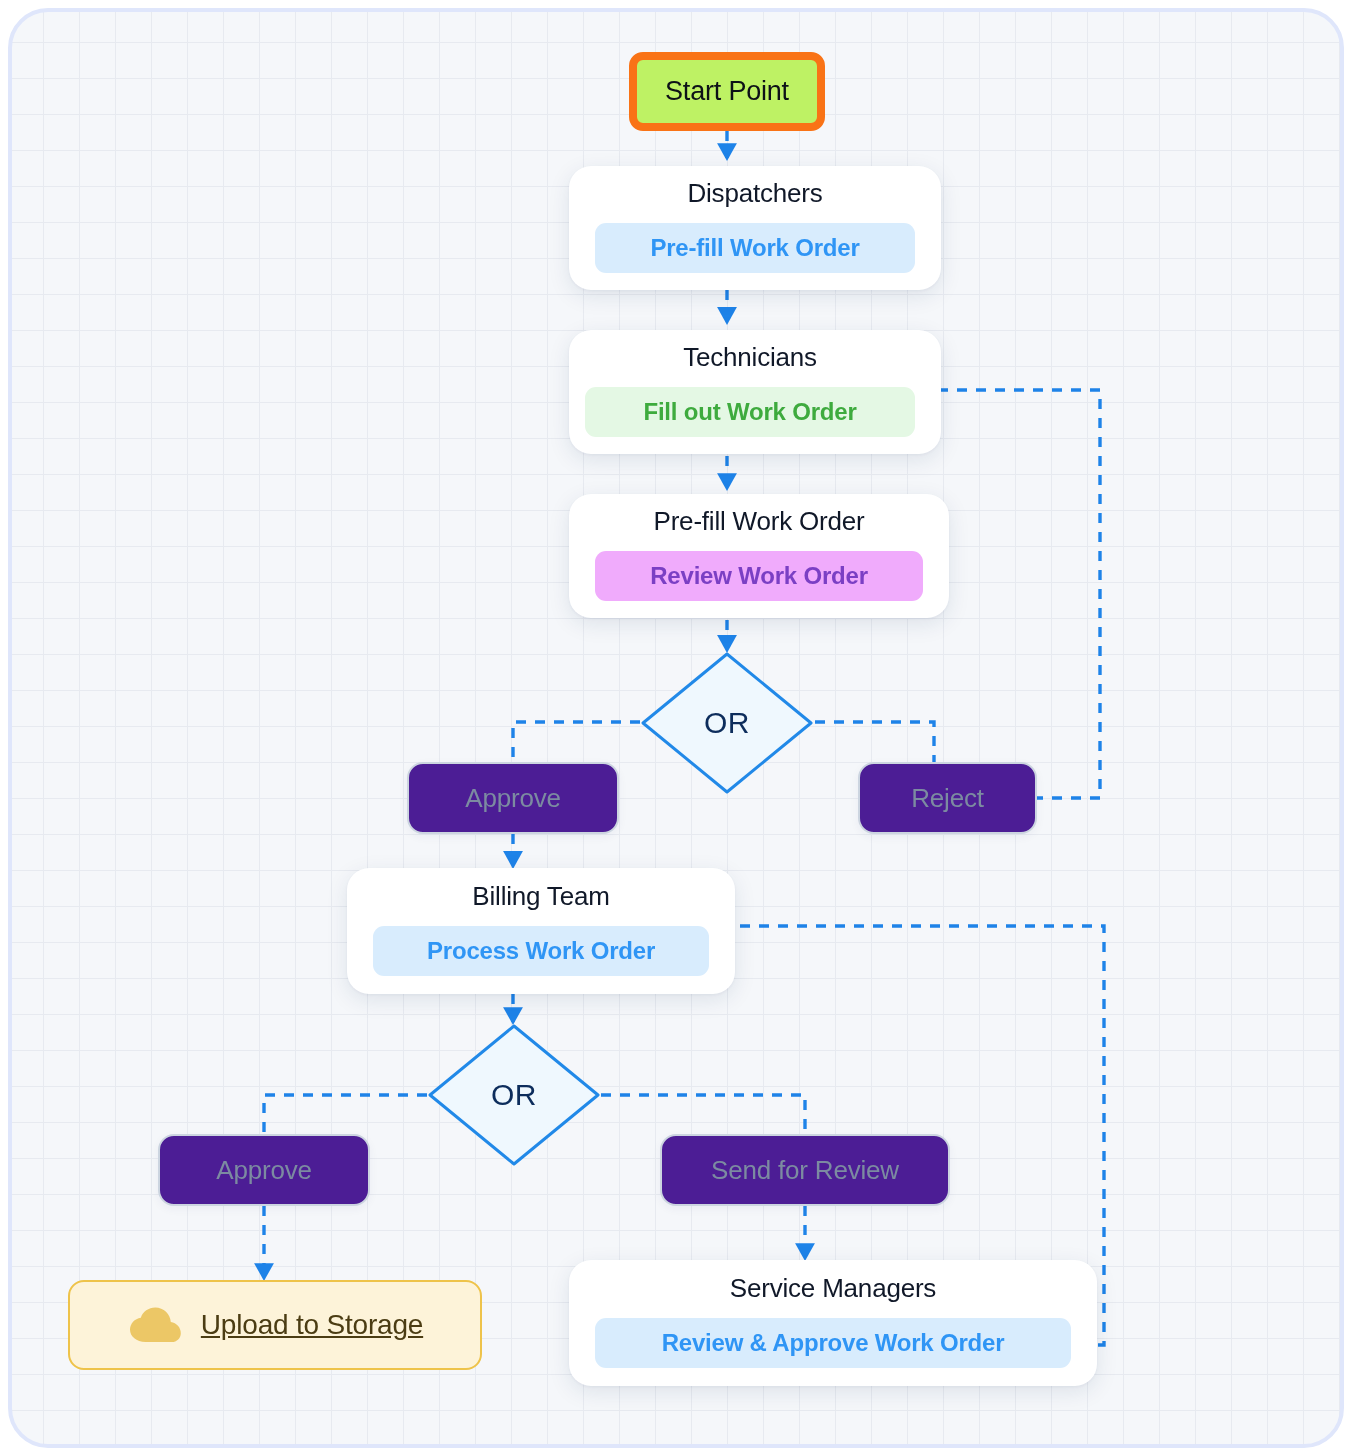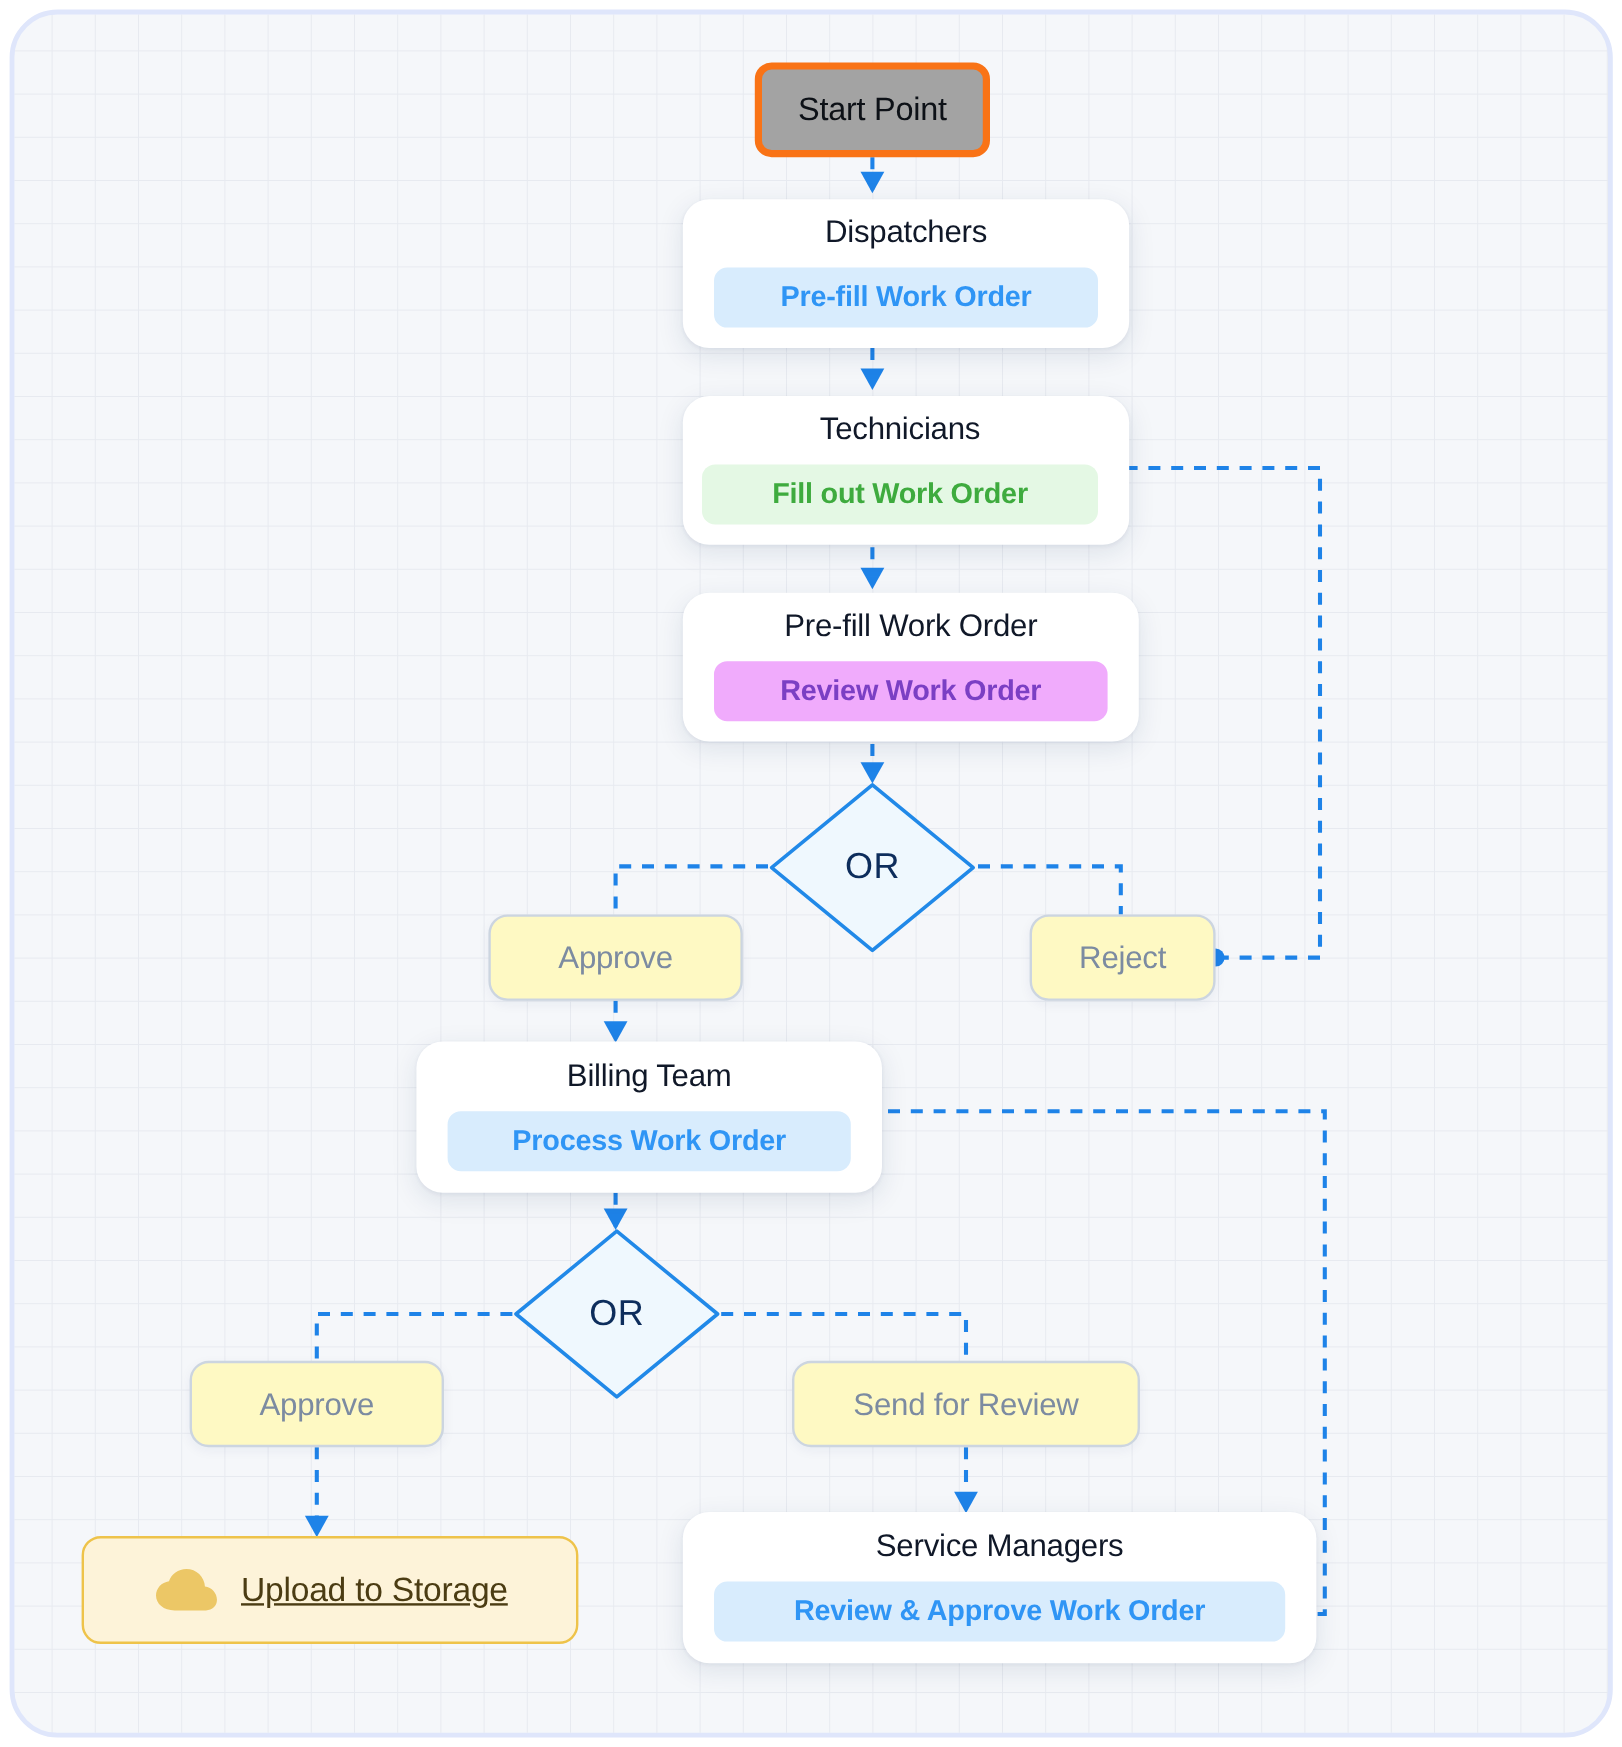--- a/index.html
+++ b/index.html
@@ -76,22 +76,22 @@
     width: 100%;
     box-sizing: border-box;
     text-align: center;
   }
   .badge-blue  { background: #d8ecfd; color: #2f95f5; }
   .badge-green { background: #e4f8e4; color: #3eab3e; }
   .badge-purple{ background: #f0abfc; color: #7b3fc4; }
 
   
   .terminal-start {
-    background: #a3a3a3;
-    border: 6px solid #f97316;
+    background: #bef264;
+    border: 8px solid #f97316;
     border-radius: 14px;
     display: flex;
     align-items: center;
     justify-content: center;
     font-size: 27px;
     color: #0d1117;
     letter-spacing: -0.2px;
   }
 
   
@@ -119,21 +119,21 @@
   .gateway svg { position: absolute; left: 0; top: 0; }
   .gateway span {
     position: relative;
     font-size: 30px;
     color: #0d2d5c;
     letter-spacing: 0.4px;
   }
 
   
   .pill {
-    background: #fef9c3;
+    background: #4c1d95;
     border: 2px solid #ccd5e0;
     border-radius: 16px;
     display: flex;
     align-items: center;
     justify-content: center;
     font-size: 26px;
     color: #7c8ba1;
     letter-spacing: -0.2px;
     box-shadow: 0 3px 10px rgba(24,48,90,0.05);
     white-space: nowrap;
@@ -207,21 +207,21 @@
   <svg width="176" height="146" viewBox="0 0 176 146">
     <path d="M 88 4 L 172 73 L 88 142 L 4 73 Z" fill="#eff8fe" stroke="#2189e8" stroke-width="3" stroke-linejoin="round"></path>
   </svg>
   <span>OR</span>
 </div>
 
 <div class="node pill" style="left:407px; top:762px; width:212px; height:72px;">
   <span>Approve</span>
 </div>
 
-<div class="node pill" style="left:858px; top:762px; width:155px; height:72px;">
+<div class="node pill" style="left:858px; top:762px; width:179px; height:72px;">
   <span>Reject</span>
 </div>
 
 <div class="node card" style="left:319px; top:868px; width:388px; height:126px;">
   <div class="card-title">Billing Team</div>
   <div class="badge badge-blue">Process Work Order</div>
 </div>
 
 <div class="node gateway" style="left:426px; top:1022px; width:176px; height:146px;">
   <svg width="176" height="146" viewBox="0 0 176 146">

